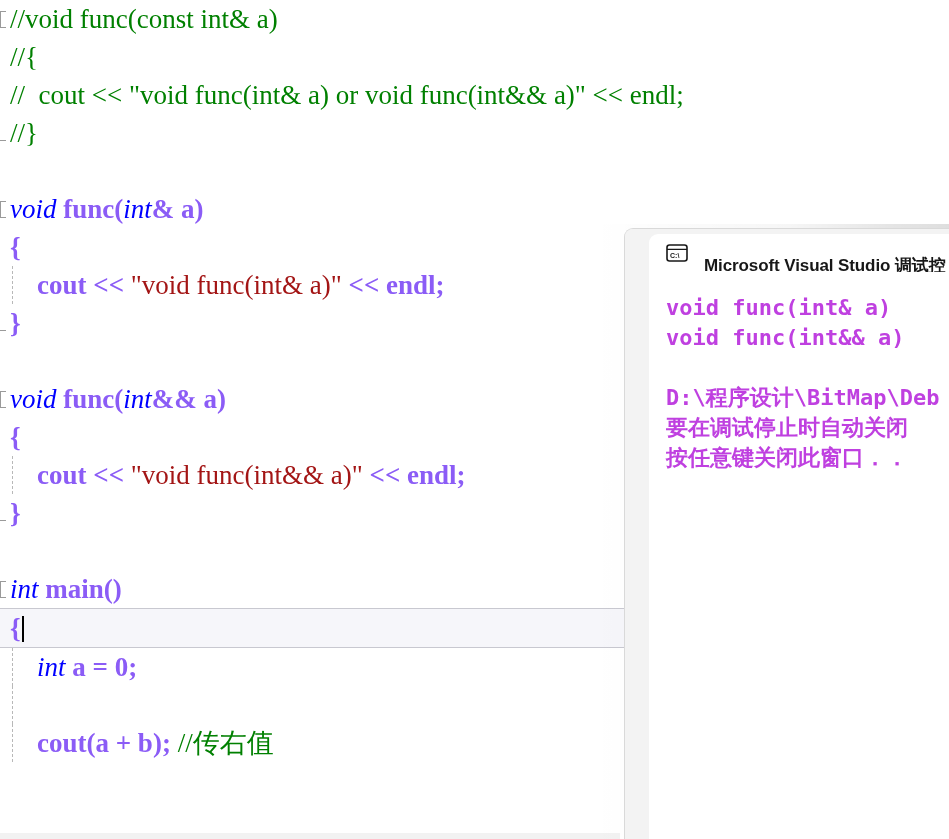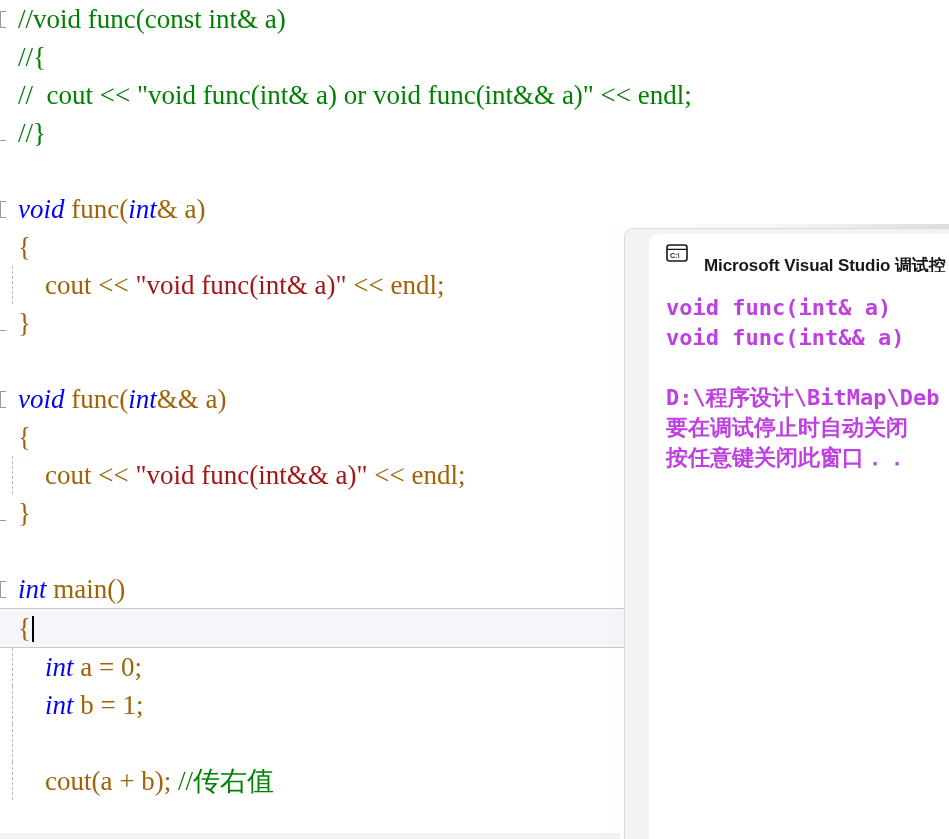--- a/index.html
+++ b/index.html
@@ -35,21 +35,21 @@
   }
 
   .code-line {
     position: relative;
     height: 38px;
     line-height: 38px;
     white-space: pre;
     font-family: "Liberation Serif", "DejaVu Serif", serif;
     font-size: 27px;
     color: #1f1f1f;
-    padding-left: 18px;
+    padding-left: 10px;
     box-sizing: border-box;
   }
 
   .code-line.current {
     background: #f6f6fa;
     border-top: 1px solid #c8c8d0;
     border-bottom: 1px solid #c8c8d0;
     height: 40px;
     line-height: 38px;
   }
@@ -83,21 +83,21 @@
     top: 0;
     width: 0;
     height: 38px;
     border-left: 1px dashed #b8b8b8;
   }
 
   
   .t-comment { color: #008000; }
   .t-keyword { color: #0000ff; font-style: italic; }
   .t-string  { color: #a31515; }
-  .t-plain   { color: #a16207; }
+  .t-plain   { color: #8b5cf6; font-weight: bold; }
 
   
   .caret {
     display: inline-block;
     width: 2px;
     height: 26px;
     background: #000000;
     vertical-align: -5px;
     margin-left: 1px;
   }
@@ -217,21 +217,20 @@
       <div class="code-line"><span class="outline-end"></span><span class="t-plain">}</span></div>
       <div class="code-line"></div>
       <div class="code-line"><span class="outline-marker"></span><span class="t-keyword">void</span><span class="t-plain"> func(</span><span class="t-keyword">int</span><span class="t-plain">&amp;&amp; a)</span></div>
       <div class="code-line"><span class="t-plain">{</span></div>
       <div class="code-line"><span class="indent-guide"></span><span class="t-plain">    cout &lt;&lt; </span><span class="t-string">"void func(int&amp;&amp; a)"</span><span class="t-plain"> &lt;&lt; endl;</span></div>
       <div class="code-line"><span class="outline-end"></span><span class="t-plain">}</span></div>
       <div class="code-line"></div>
       <div class="code-line"><span class="outline-marker"></span><span class="t-keyword">int</span><span class="t-plain"> main()</span></div>
       <div class="code-line current"><span class="t-plain">{</span><span class="caret"></span></div>
       <div class="code-line"><span class="indent-guide"></span><span class="t-plain">    </span><span class="t-keyword">int</span><span class="t-plain"> a = 0;</span></div>
-      <div class="code-line"><span class="indent-guide"></span><span class="t-plain">    </span><span class="t-keyword">int</span><span class="t-plain"> b = 1;</span></div>
       <div class="code-line"><span class="indent-guide"></span></div>
       <div class="code-line"><span class="indent-guide"></span><span class="t-plain">    cout(a + b); </span><span class="t-comment">//传右值</span></div>
     </div>
   <div id="editor-bottom-strip"></div>
 </div>
 
 <div id="console-shadow"></div>
 
 <div id="console-window">
   <div id="console-titlebar">

